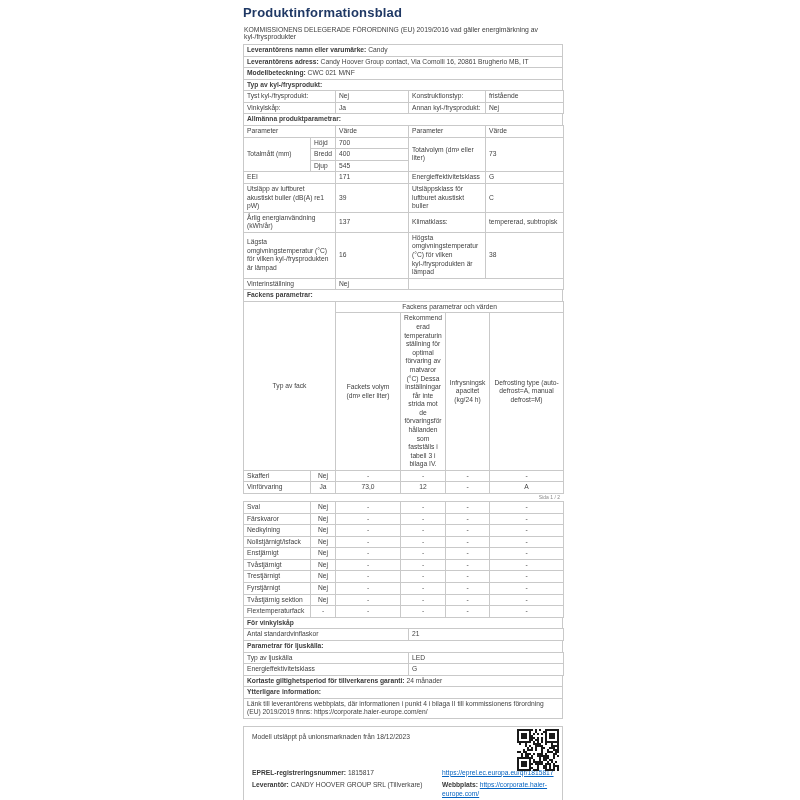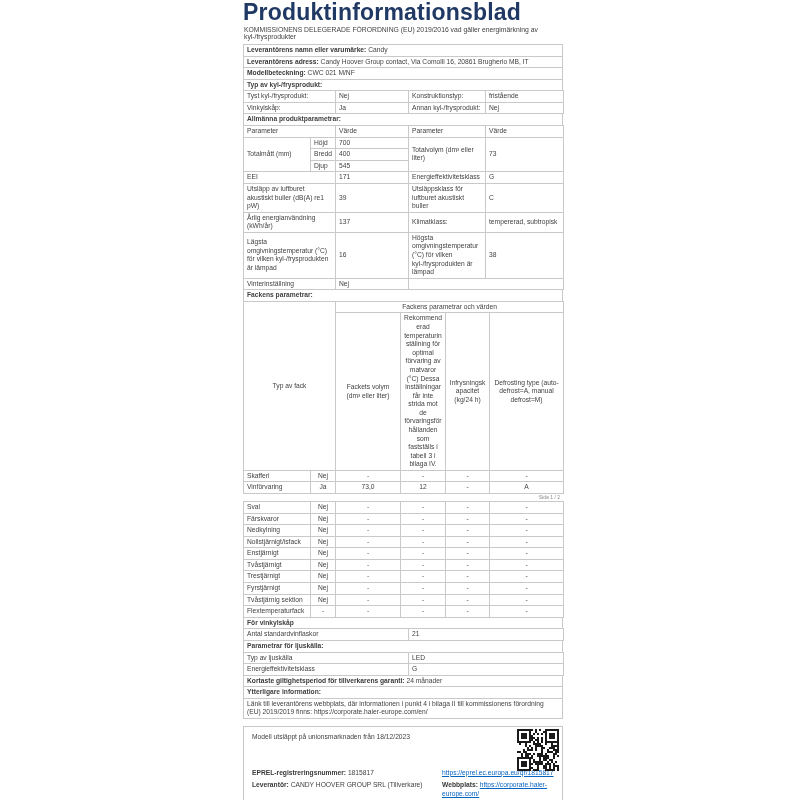--- a/index.html
+++ b/index.html
@@ -1,19 +1,19 @@
 <!DOCTYPE html>
 <html lang="sv"><head>
 <meta charset="utf-8">
 <style>
   html,body{margin:0;padding:0;background:#ffffff;}
   body{width:800px;height:800px;overflow:hidden;
        font-family:"Liberation Sans","DejaVu Sans",sans-serif;color:#3f3f3f;}
   .sheet{width:320px;margin:2px 0 0 243px;}
-  .doc-title{font-size:23px;font-weight:bold;color:#1f3864;line-height:21px;letter-spacing:.2px;}
+  .doc-title{font-size:13px;font-weight:bold;color:#1f3864;line-height:21px;letter-spacing:.2px;}
   .doc-subtitle{font-size:6.8px;margin:3px 0 4px 1px;color:#3f3f3f;}
   table.tbl{width:320px;border-collapse:collapse;table-layout:fixed;}
   table.stack{margin-top:-1px;}
   .tbl td{border:1px solid #c9c9c9;padding:1px 3px;font-size:6.7px;line-height:1.28;
           vertical-align:middle;color:#3f3f3f;overflow-wrap:break-word;word-wrap:break-word;}
   .b{font-weight:bold;color:#383838;}
   .ctr{text-align:center;}
   .tall td{height:140px;}
   .hdr td{font-weight:bold;}
   .marker{font-size:5px;color:#8a8a8a;text-align:right;padding:1px 3px 1px 0;line-height:1;}

